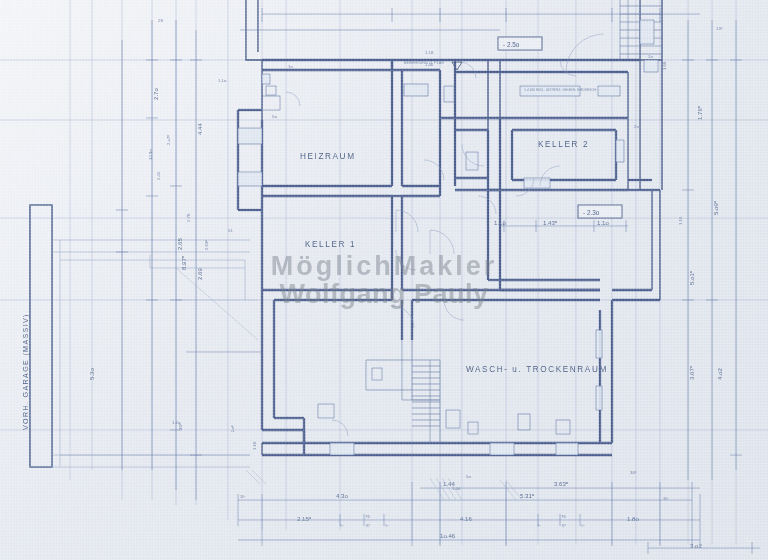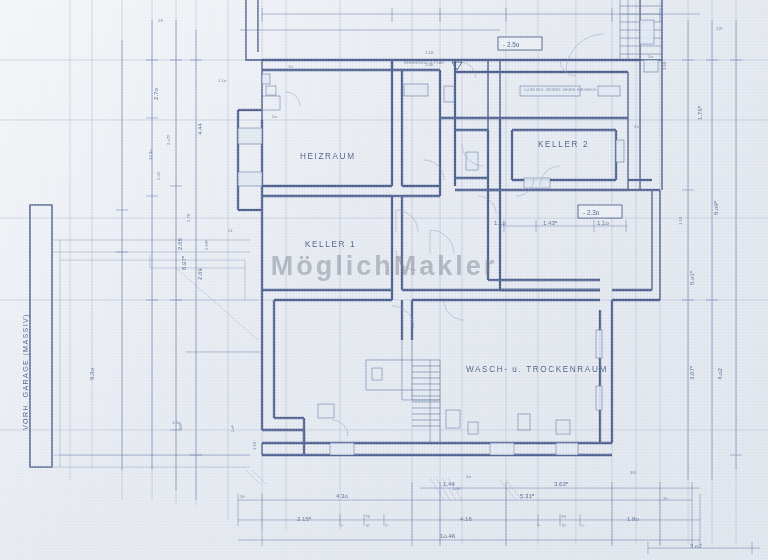--- a/index.html
+++ b/index.html
@@ -467,14 +467,15 @@
       <line x1="506" y1="480" x2="522" y2="500"></line>
       <line x1="246" y1="470" x2="260" y2="484"></line>
       <line x1="252" y1="470" x2="266" y2="484"></line>
     </g>
   </svg>
 
   <div id="grain"></div>
 
   <div id="wm">
     <span class="l1"><span class="sp">MöglichMakler</span></span>
+    <span class="l2"><span>Wolfgang Pauly</span></span>
   </div>
 </div>
 
 </body></html>

